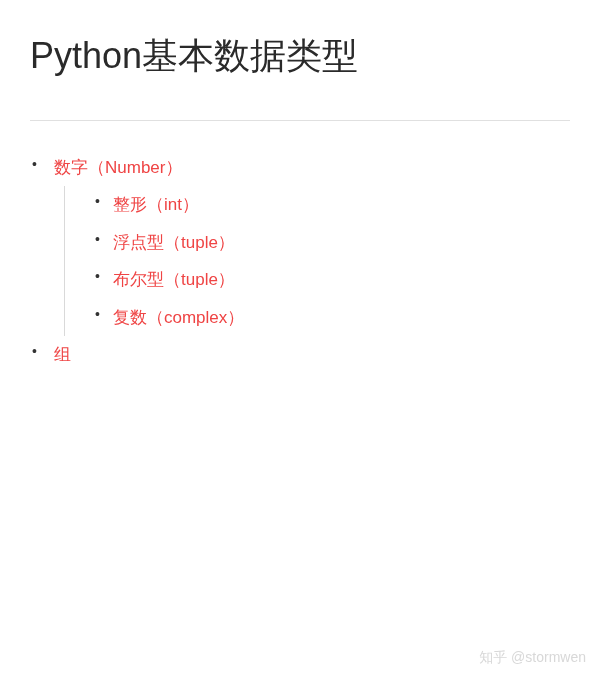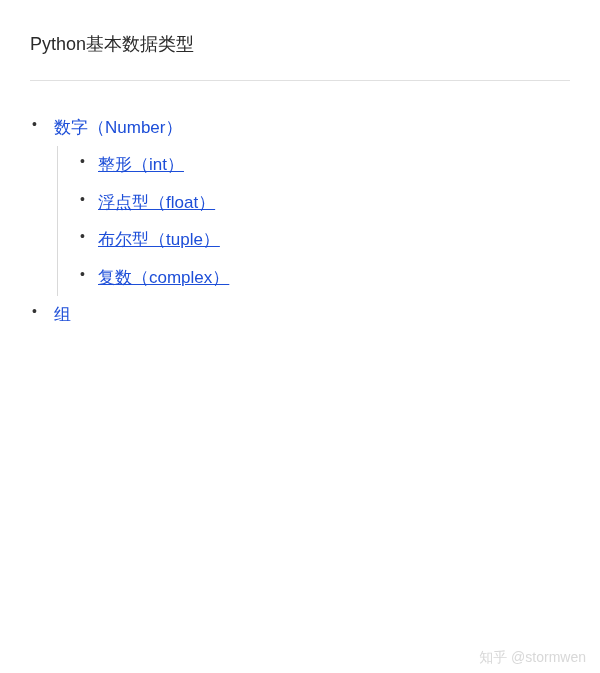--- a/index.html
+++ b/index.html
@@ -6,55 +6,54 @@
     body {
       width: 600px;
       height: 673px;
       background: #ffffff;
       font-family: "Helvetica Neue", "PingFang SC", "Microsoft YaHei", Arial, sans-serif;
       color: #333333;
       position: relative;
       padding: 32px 30px 30px 30px;
     }
     .title {
-      font-size: 18px;
+      font-size: 36px;
       font-weight: 400;
       color: #2a2a2a;
-      margin-bottom: 24px;
+      margin-bottom: 39px;
     }
     .hr {
       border: none;
       border-top: 1px solid #e0e0e0;
       margin-bottom: 28px;
     }
     ul.root {
       list-style: none;
       padding-left: 0;
       font-size: 17px;
       line-height: 2.2;
-      color: #1d4ed8;
+      color: #ef4444;
     }
     ul.root > li {
       position: relative;
       padding-left: 24px;
     }
     ul.root > li::before {
       content: "•";
       position: absolute;
       left: 2px;
       color: #333333;
       font-size: 14px;
       top: 0;
     }
     .sub {
       list-style: none;
-      padding-left: 4px;
-      margin-left: 3px;
+      padding-left: 12px;
+      margin-left: 10px;
       border-left: 1.5px solid #d9d9d9;
-      text-decoration: underline;
     }
     .sub > li {
       position: relative;
       padding-left: 36px;
     }
     .sub > li::before {
       content: "•";
       position: absolute;
       left: 18px;
       color: #333333;
@@ -92,21 +91,21 @@
 <body>
 
 <h1 class="title">Python基本数据类型</h1>
 <hr class="hr">
 
 <ul class="root">
   <li>
     <span>数字（Number）</span>
     <ul class="sub">
       <li><span>整形（int）</span></li>
-      <li><span>浮点型（float）</span></li>
+      <li><span>浮点型（tuple）</span></li>
       <li><span>布尔型（tuple）</span></li>
       <li><span>复数（complex）</span></li>
     </ul>
   </li>
   <li>
     <span>组</span>
     <ul class="sub">
     </ul>
   </li>
 </ul>

